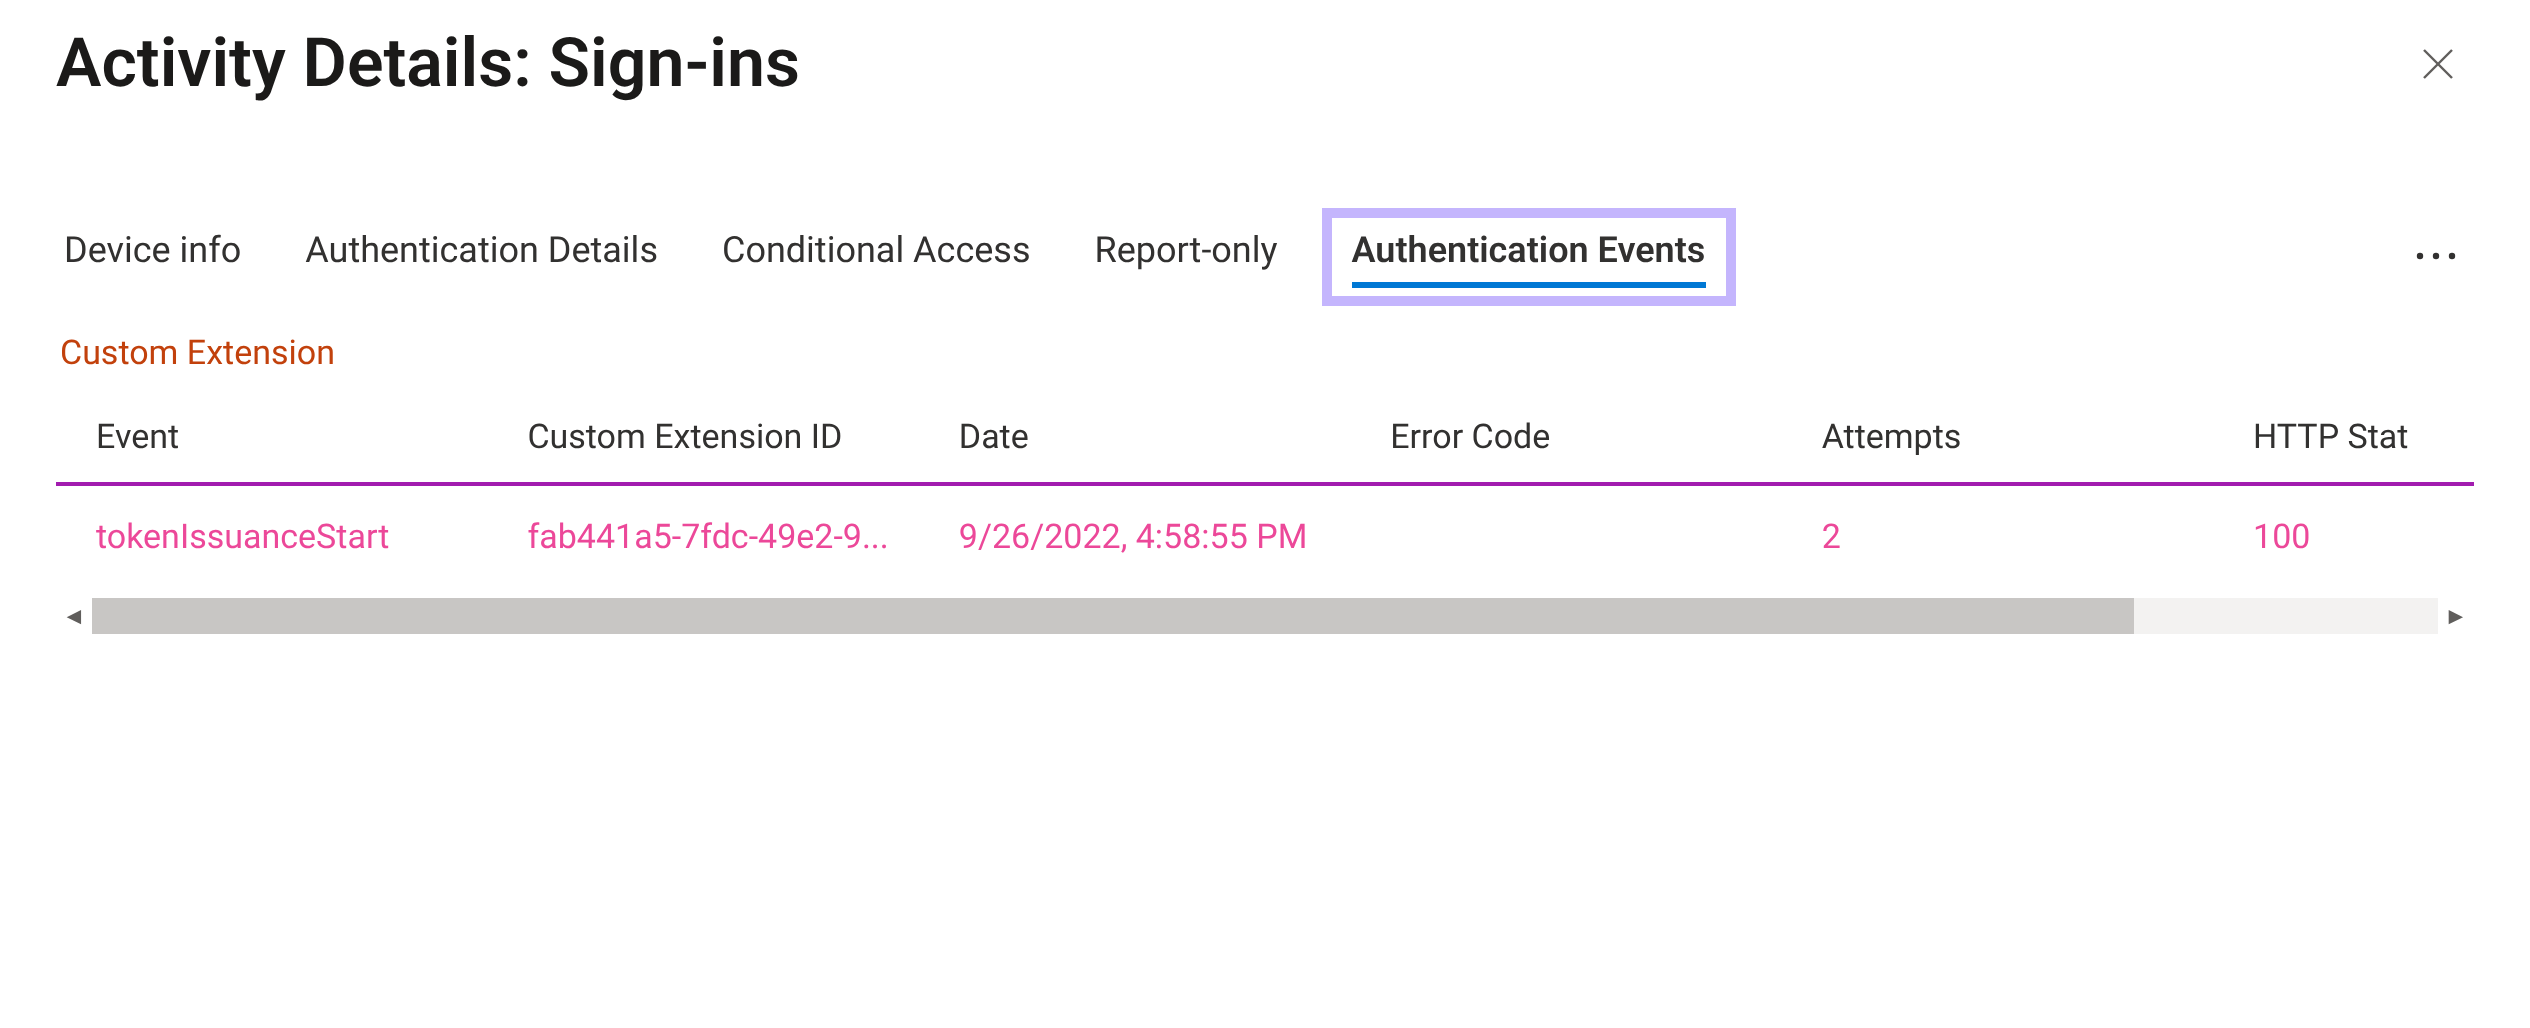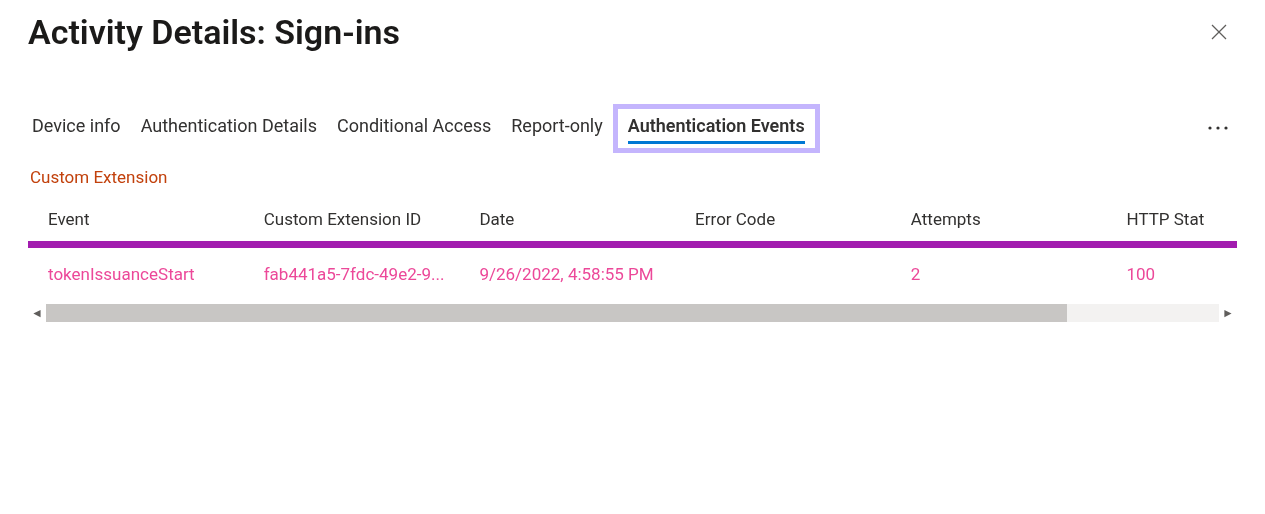--- a/index.html
+++ b/index.html
@@ -33,21 +33,21 @@
     display: flex;
     align-items: center;
     justify-content: center;
     cursor: pointer;
     color: #323130;
   }
   .close-btn svg { stroke: #605e5c; stroke-width: 1.2; }
   .tabs-row {
     display: flex;
     align-items: center;
-    gap: 20px;
+    gap: 32px;
     padding: 0 4px;
   }
   .tab {
     font-size: 18px;
     color: #323130;
     padding: 2px 0 6px 0;
     cursor: pointer;
     white-space: nowrap;
     position: relative;
   }
@@ -93,21 +93,21 @@
     border-collapse: collapse;
     width: 100%;
     table-layout: fixed;
   }
   thead th {
     text-align: left;
     font-weight: 400;
     font-size: 17px;
     color: #323130;
     padding: 10px 10px 12px 20px;
-    border-bottom: 7px solid #a21caf;
+    border-bottom: 2px solid #a21caf;
     white-space: nowrap;
     overflow: hidden;
     text-overflow: ellipsis;
   }
   tbody td {
     font-size: 17px;
     color: #ec4899;
     padding: 16px 10px 16px 20px;
     white-space: nowrap;
     overflow: hidden;

